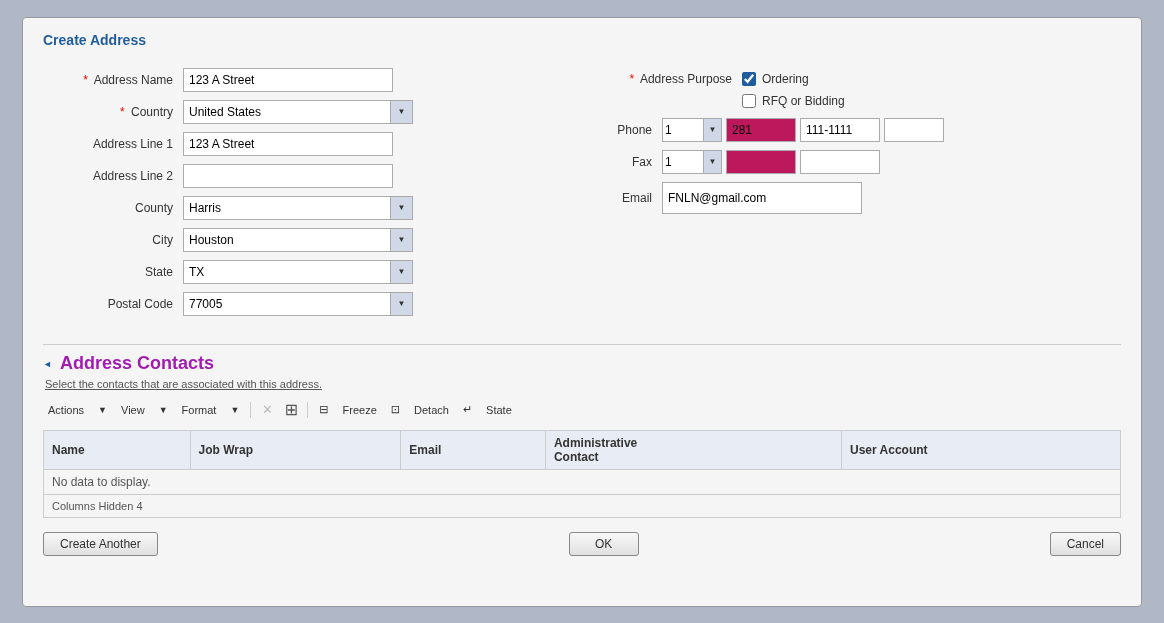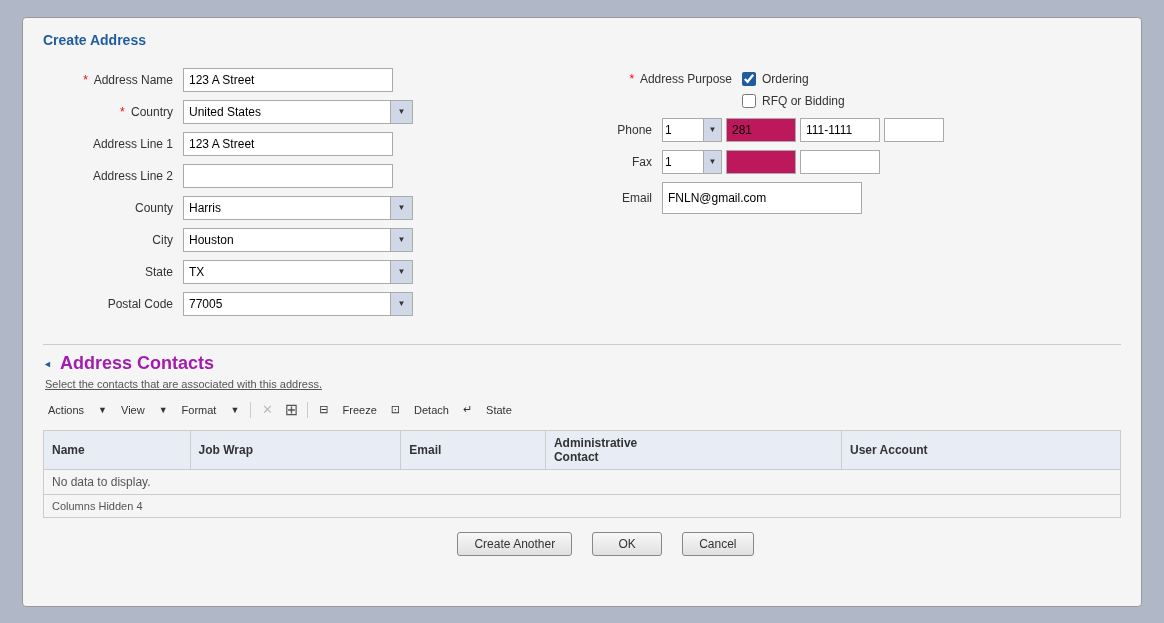--- a/index.html
+++ b/index.html
@@ -298,25 +298,24 @@
       color: #555;
       font-style: normal;
     }
     .columns-hidden-row td {
       background: #f5f5f5;
       color: #555;
       font-size: 11px;
     }
     .dialog-footer {
       display: flex;
-      justify-content: center;
+      justify-content: space-between;
       align-items: center;
       padding: 14px 20px 14px 20px;
       gap: 20px;
-      margin-left: 47px;
     }
     .footer-btn {
       padding: 4px 16px;
       font-size: 12px;
       border: 1px solid #888;
       border-radius: 3px;
       cursor: pointer;
       background: linear-gradient(to bottom, #f8f8f8, #e0e0e0);
       color: #333;
       min-width: 70px;

